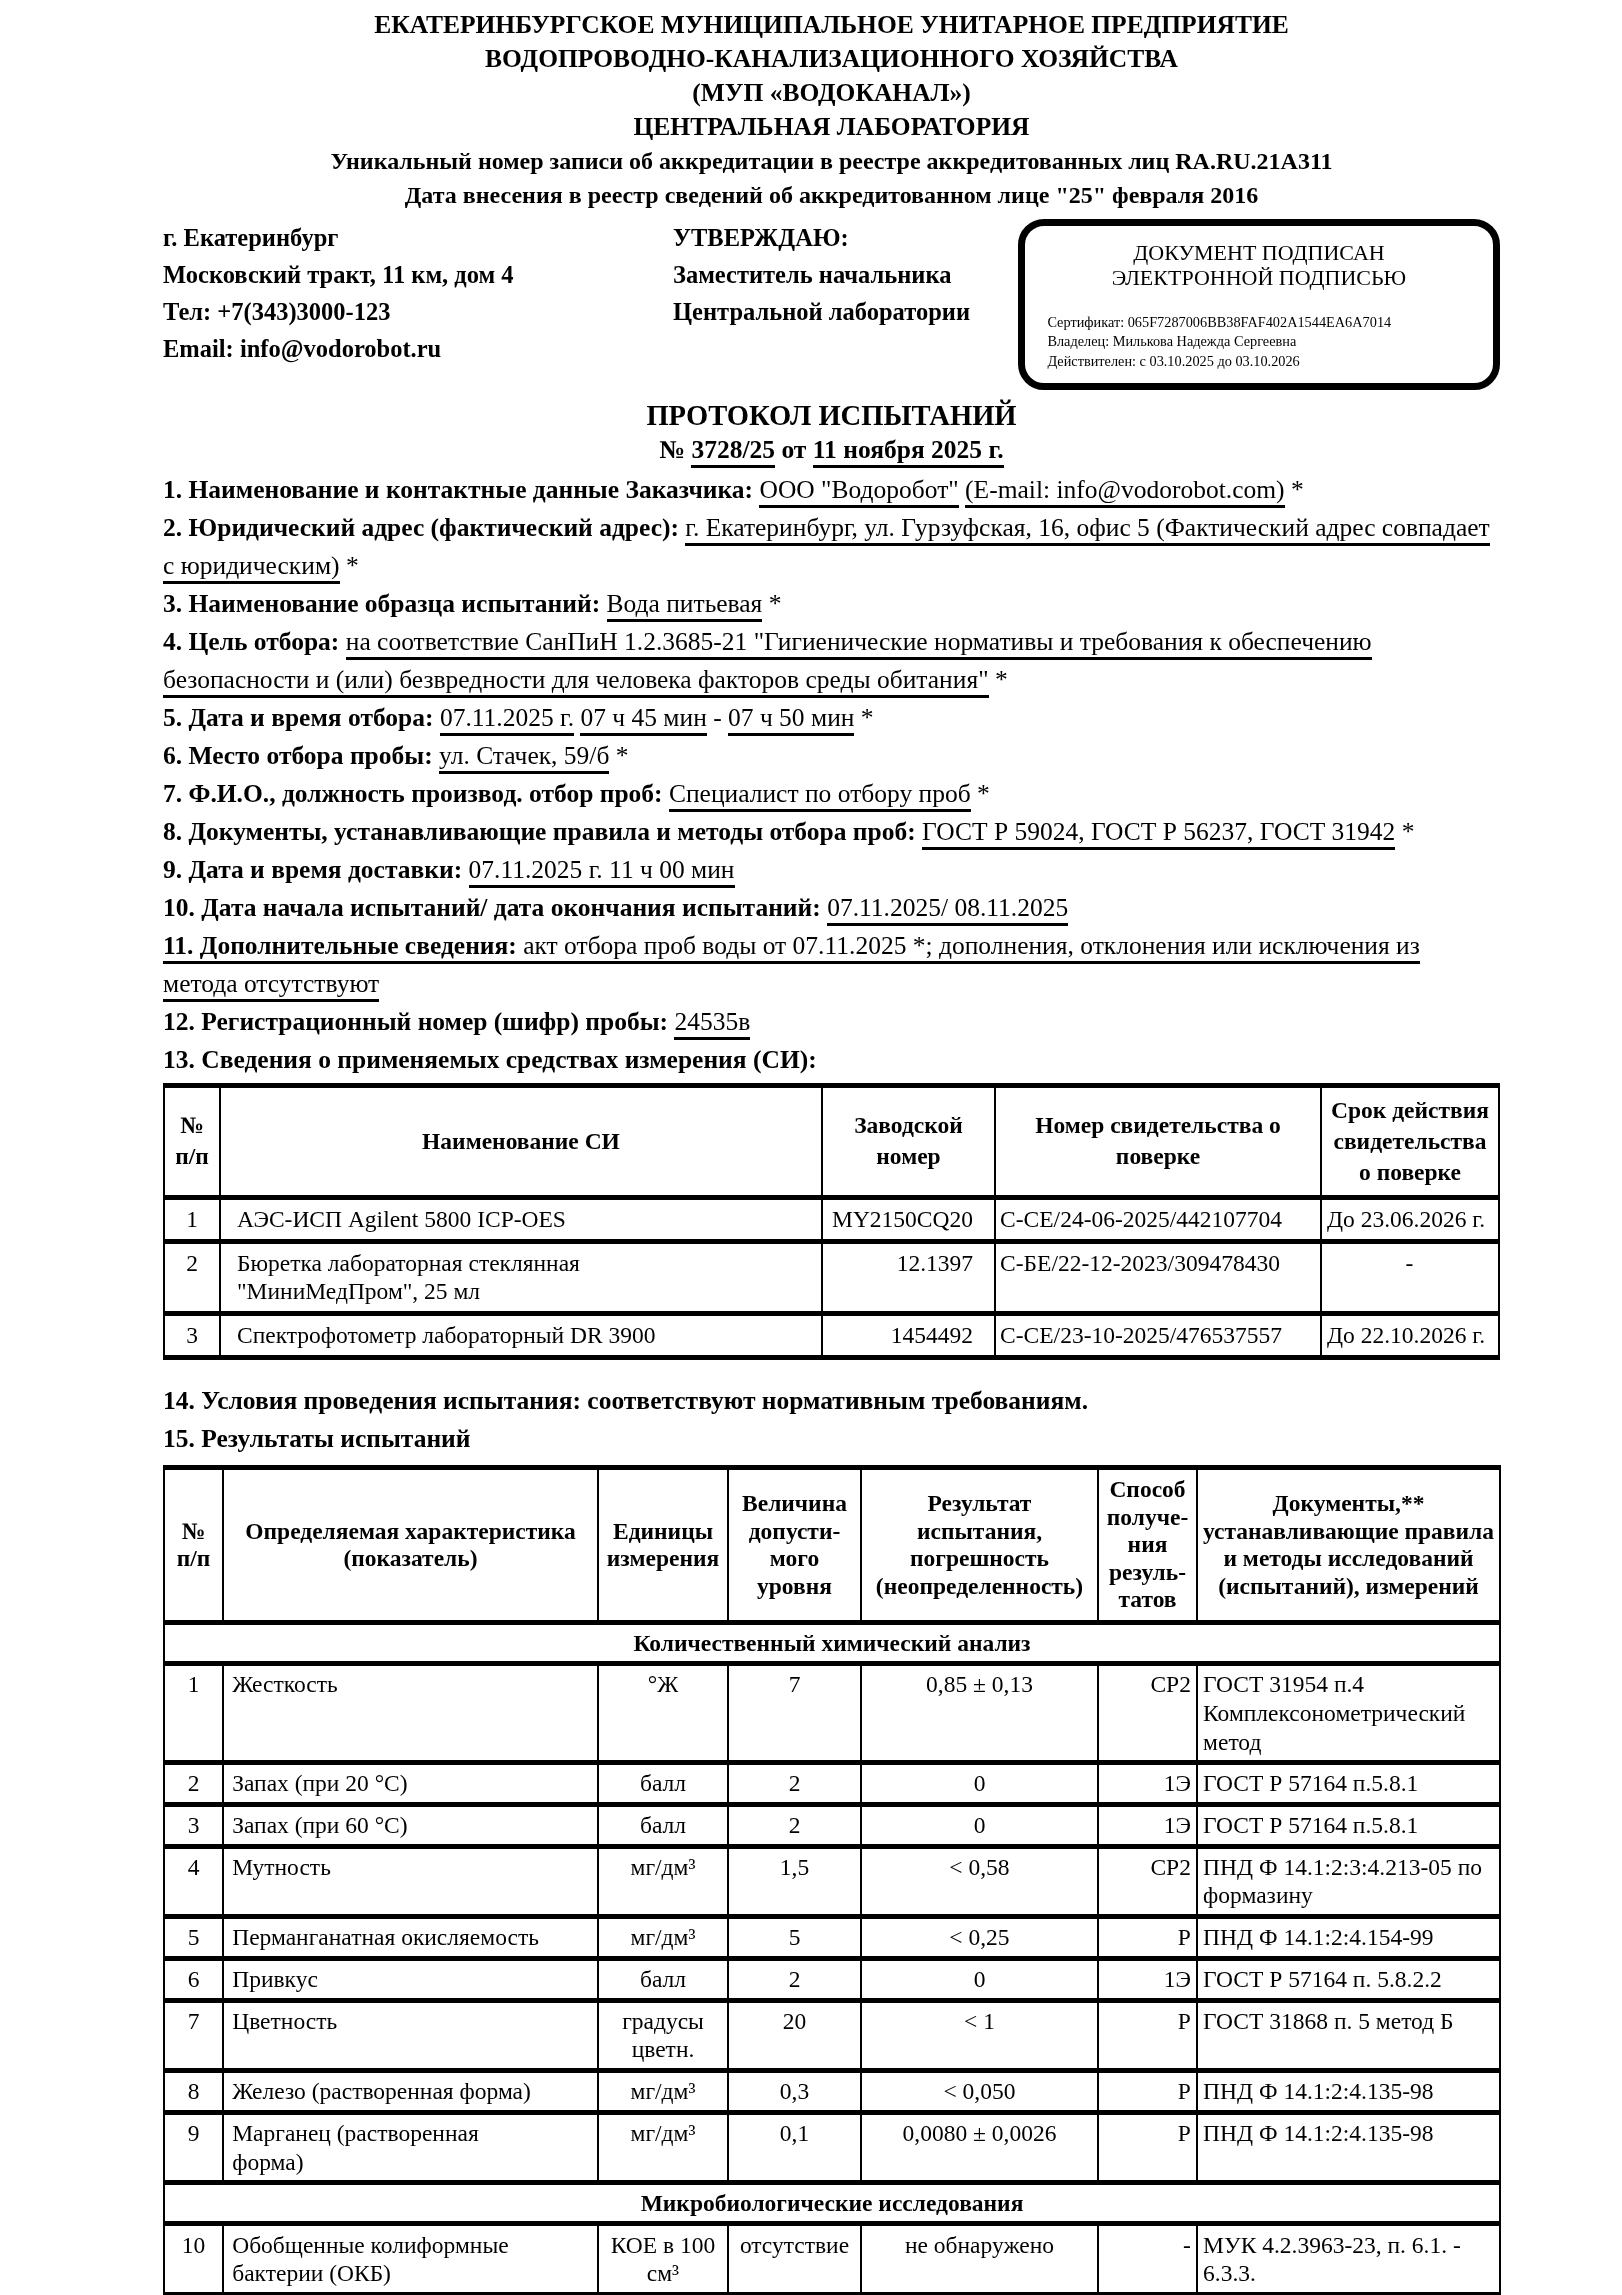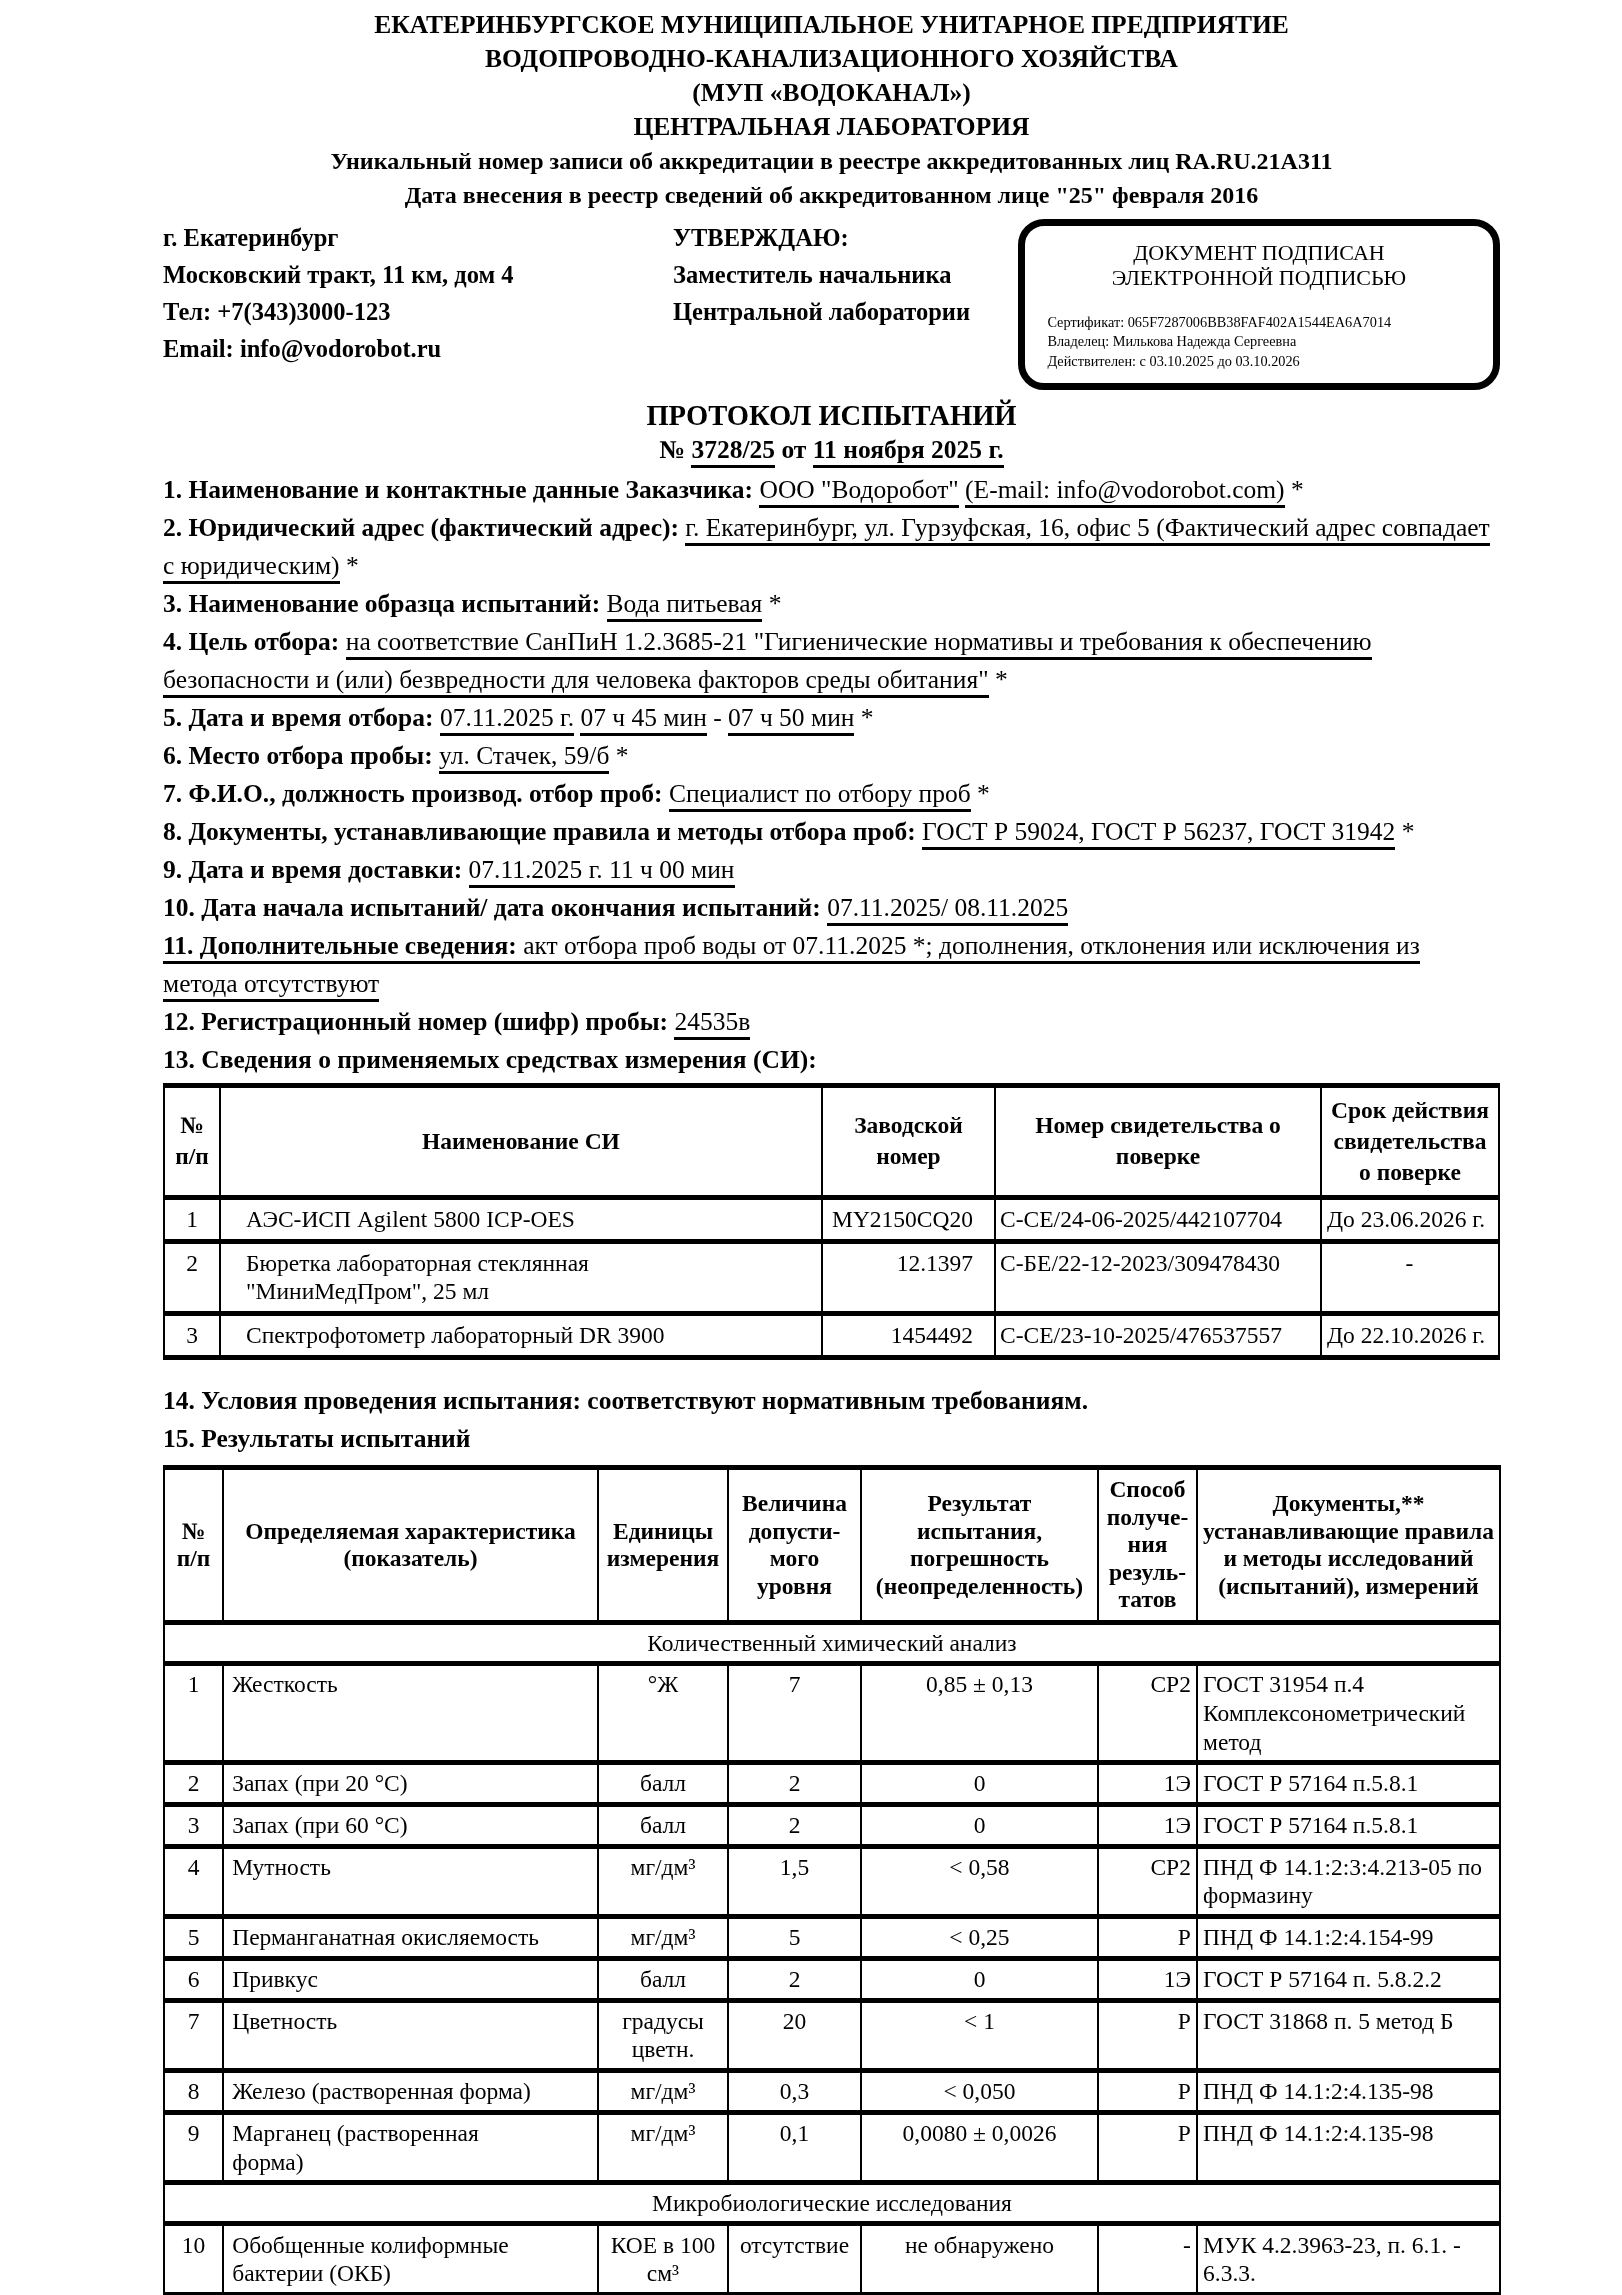--- a/index.html
+++ b/index.html
@@ -42,37 +42,37 @@
   
   table { border-collapse: collapse; width: 1336px; table-layout: fixed;
           font-size: 23.5px; }
   th, td { border: 2.5px solid #000; border-top-width: 5.1px; border-bottom-width: 5.1px;
            white-space: pre-line; vertical-align: top; padding: 5.1px 6.1px; }
   th { font-weight: bold; text-align: center; vertical-align: middle; }
   .tbl13 { margin-top: 4.1px; }
   .tbl13 th { line-height: 31px; padding: 7.1px 4.1px; }
   .tbl13 td { line-height: 28.6px; }
   .tbl13 td:nth-child(1) { text-align: center; }
-  .tbl13 td:nth-child(2) { text-align: left; padding-left: 25px; }
+  .tbl13 td:nth-child(2) { text-align: left; padding-left: 16px; }
   .tbl13 td:nth-child(3) { text-align: right; padding-right: 21px; }
   .tbl13 td:nth-child(4) { text-align: left; padding-left: 4.1px; }
   .tbl13 td:nth-child(5) { text-align: left; padding-left: 5.1px; }
   .tbl13 td.dash { text-align: center; }
 
   .tbl15 { margin-top: 7.1px; }
   .tbl15 th { line-height: 27.5px; padding: 6.1px 3.1px; }
   .tbl15 td { line-height: 28.6px; padding: 4.1px 5.1px; }
   .tbl15 td:nth-child(1) { text-align: center; }
   .tbl15 td:nth-child(2) { text-align: left; padding-left: 8.2px; }
   .tbl15 td:nth-child(3) { text-align: center; }
   .tbl15 td:nth-child(4) { text-align: center; }
   .tbl15 td:nth-child(5) { text-align: center; }
   .tbl15 td:nth-child(6) { text-align: right; }
   .tbl15 td:nth-child(7) { text-align: left; padding-left: 5.1px; }
-  .section-row td { text-align: center !important; font-weight: normal; line-height: 30px; padding: 3.1px; margin-top: 20px; }
+  .section-row td { text-align: center !important; font-weight: bold; line-height: 30px; padding: 3.1px; margin-top: 20px; }
 
   .item14 { margin-top: 22.4px; }
 </style>
 </head>
 <body>
 
 <div class="page">
 
   <div class="org-header">
     <div>ЕКАТЕРИНБУРГСКОЕ МУНИЦИПАЛЬНОЕ УНИТАРНОЕ ПРЕДПРИЯТИЕ</div>

